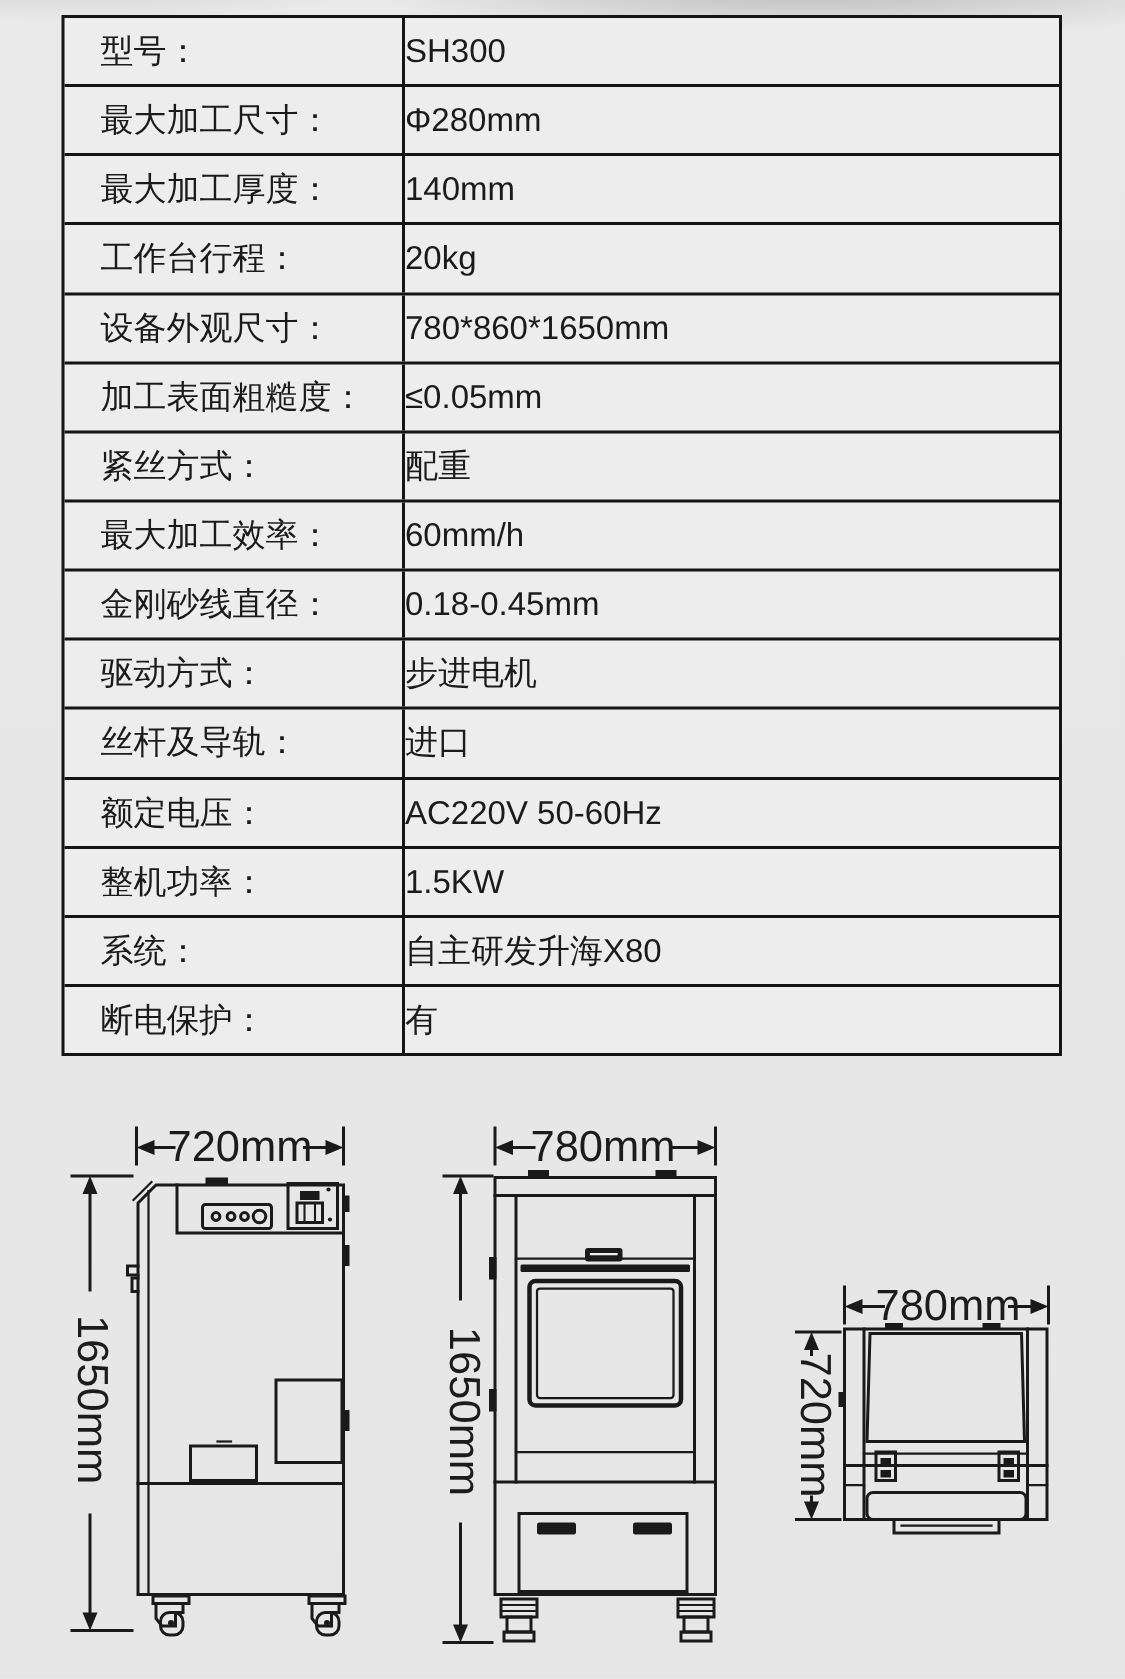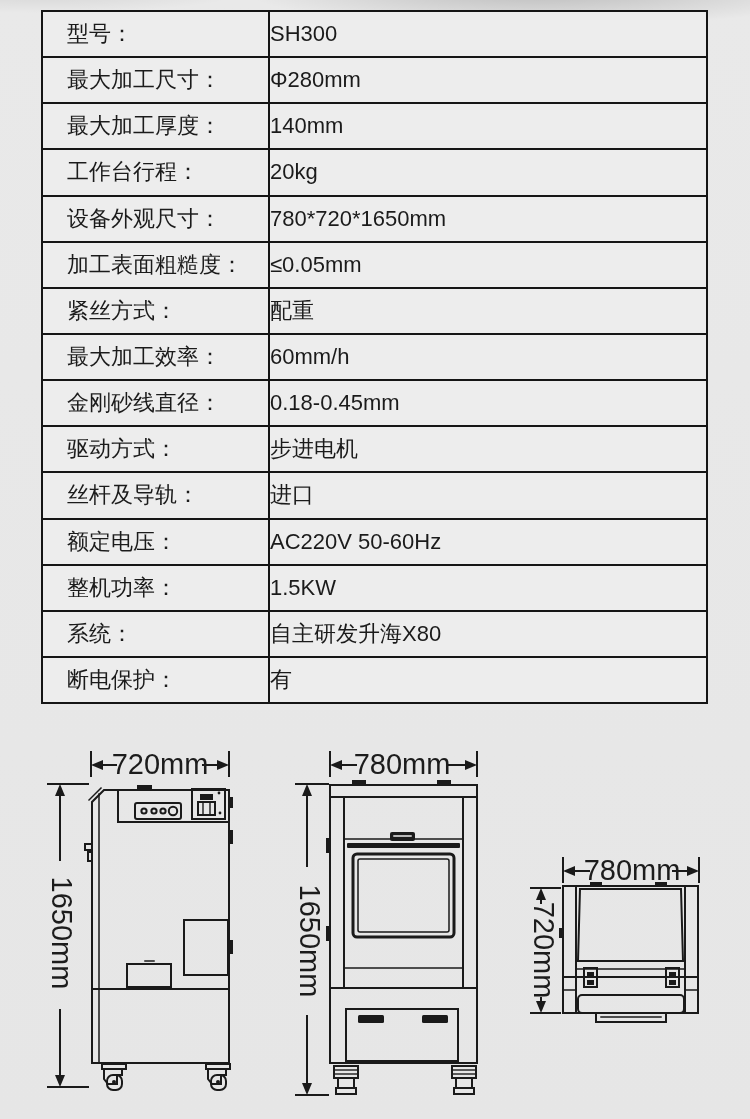--- a/index.html
+++ b/index.html
@@ -47,21 +47,21 @@
     <div class="tr">
       <div class="td label">最大加工厚度：</div>
       <div class="td value">140mm</div>
     </div>
     <div class="tr">
       <div class="td label">工作台行程：</div>
       <div class="td value">20kg</div>
     </div>
     <div class="tr">
       <div class="td label">设备外观尺寸：</div>
-      <div class="td value">780*720*1650mm</div>
+      <div class="td value">780*860*1650mm</div>
     </div>
     <div class="tr">
       <div class="td label">加工表面粗糙度：</div>
       <div class="td value">≤0.05mm</div>
     </div>
     <div class="tr">
       <div class="td label">紧丝方式：</div>
       <div class="td value">配重</div>
     </div>
     <div class="tr">

